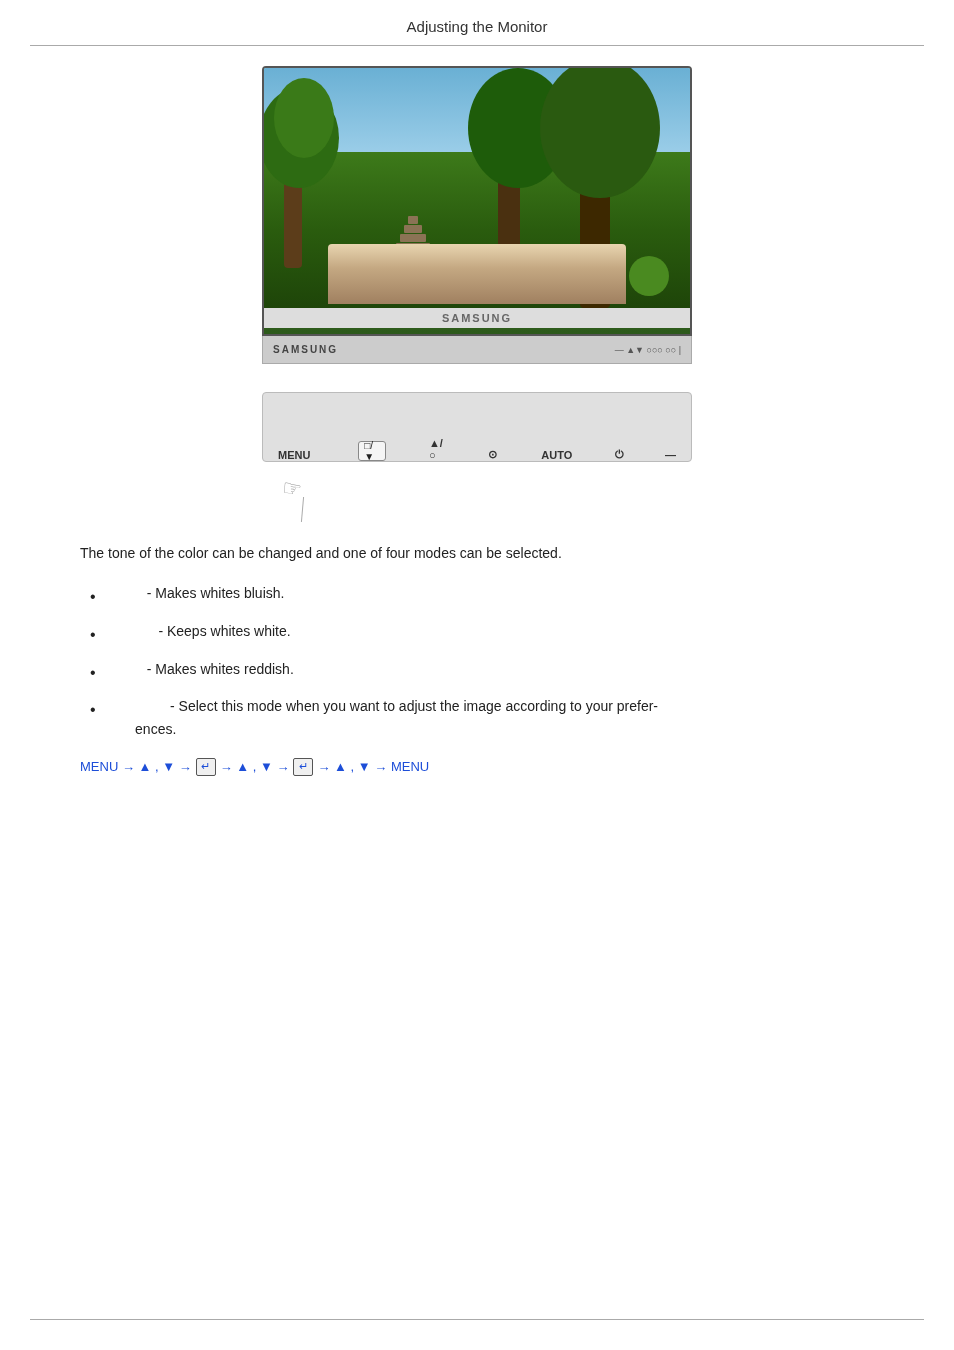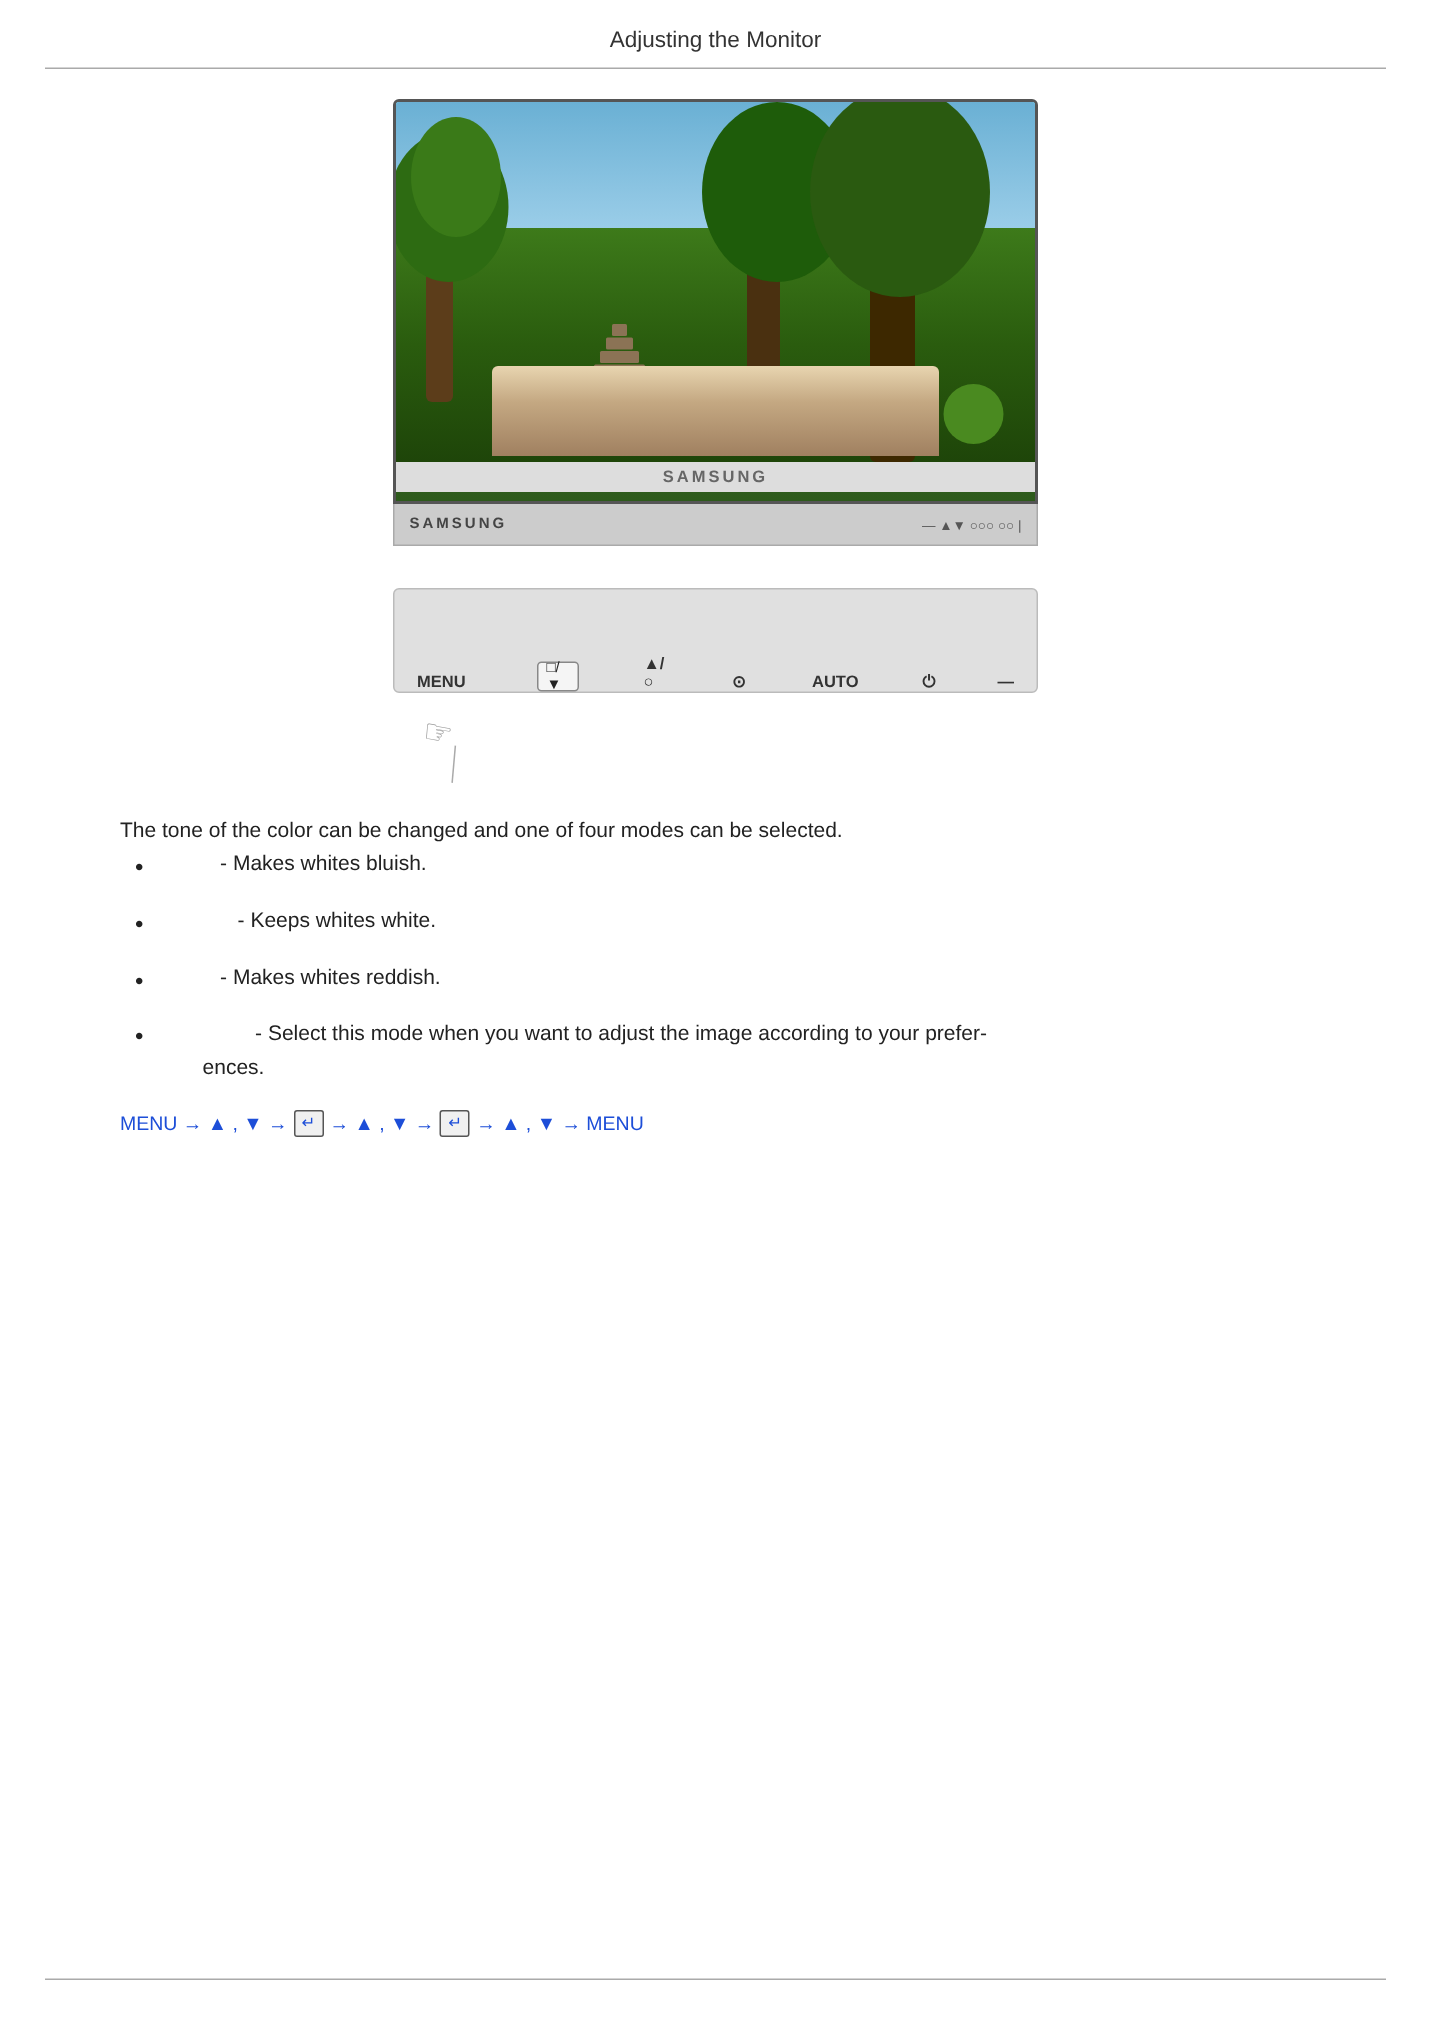--- a/index.html
+++ b/index.html
@@ -156,20 +156,21 @@
       background: #f5f5f5;
       border-radius: 3px;
       padding: 2px 5px;
       font-size: 10px;
       min-width: 28px;
       height: 20px;
     }
 
     
     .description-text {
+      margin-bottom: 18px;
       line-height: 1.6;
     }
 
     .bullet-list {
       margin-bottom: 18px;
       padding-left: 10px;
     }
 
     .bullet-item {
       display: flex;

